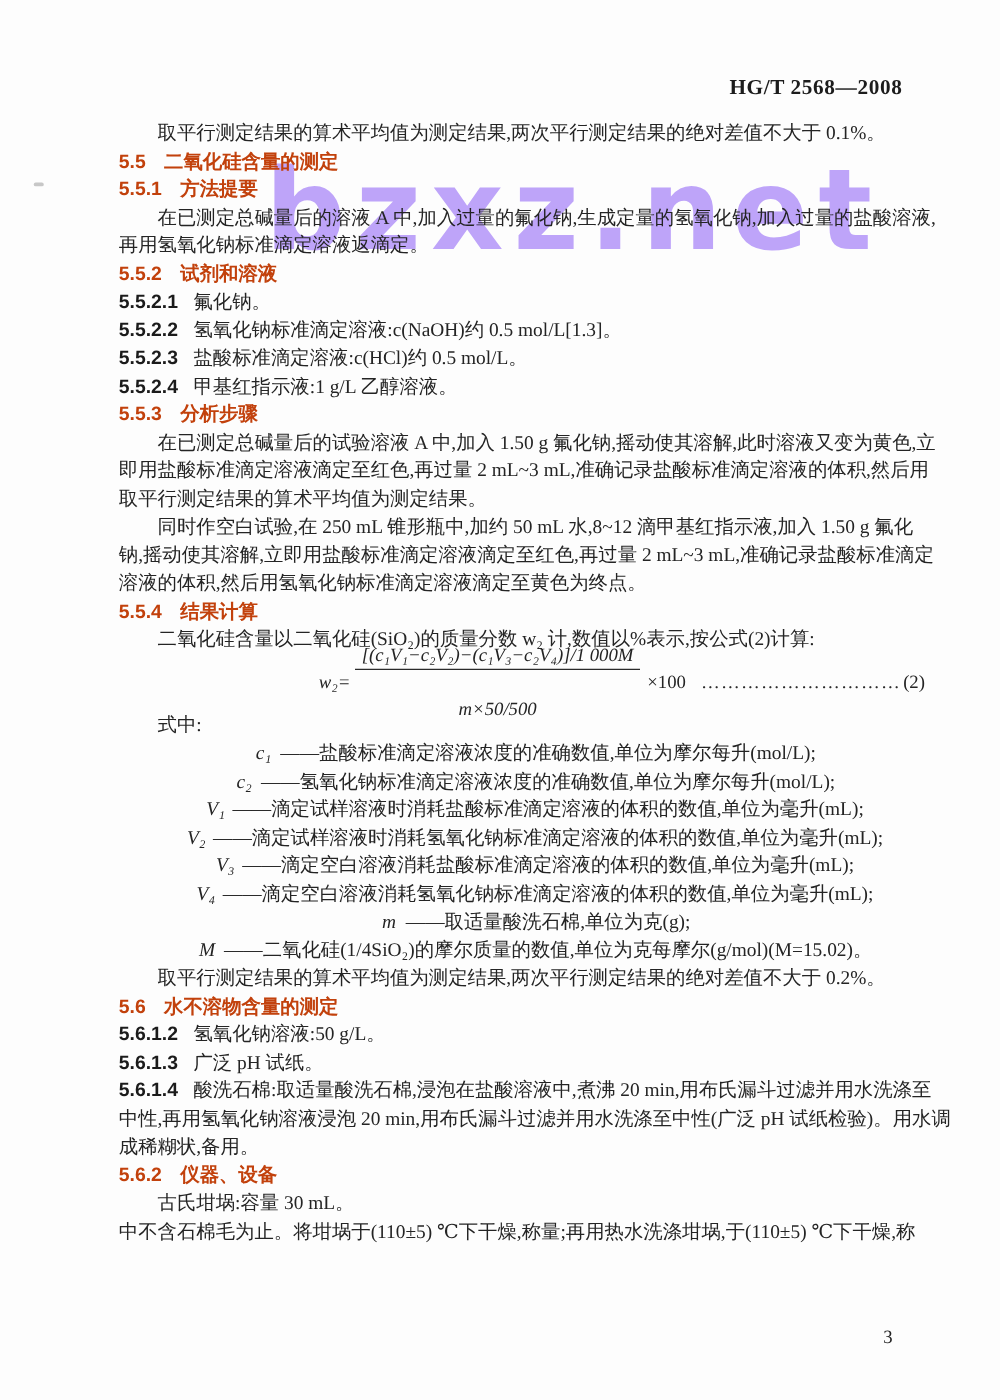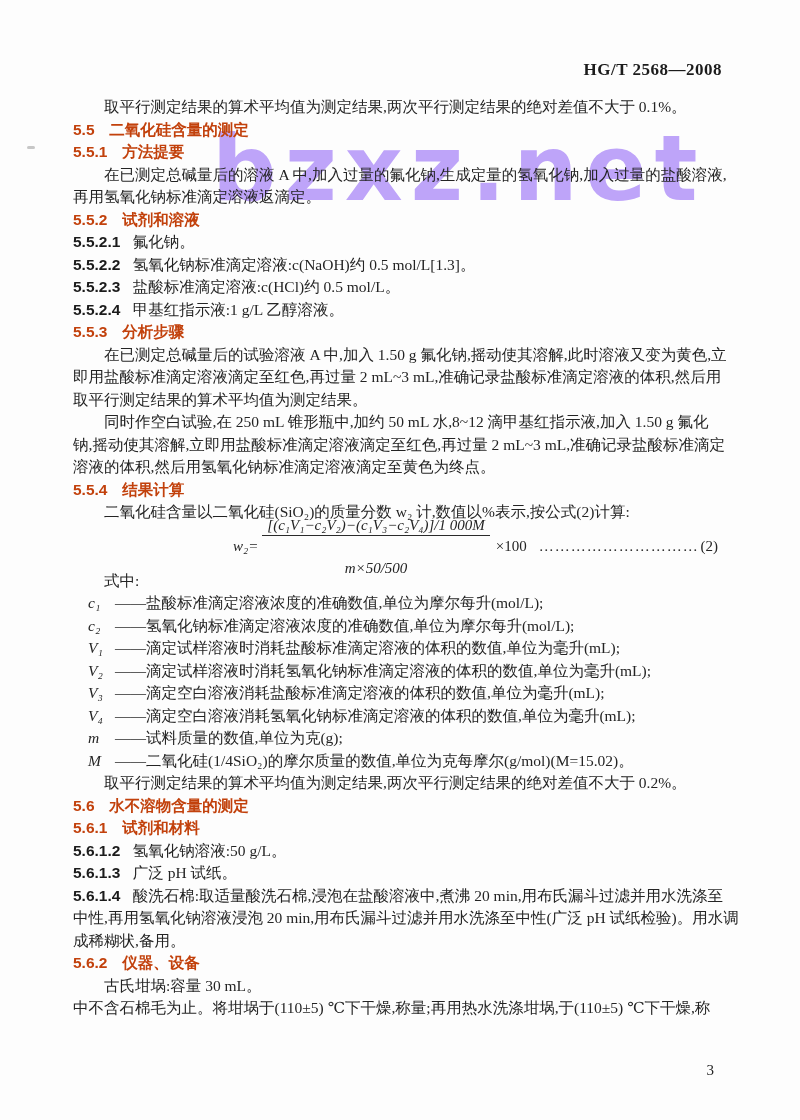--- a/index.html
+++ b/index.html
@@ -19,40 +19,40 @@
     color:#1c1c1c;
   }
   .watermark{
     position:absolute;left:212px;top:136px;
     font-family:"DejaVu Sans","Liberation Sans",sans-serif;
     font-weight:bold;font-size:90px;line-height:66px;
     letter-spacing:8px;color:#8b5cf6;opacity:.55;
     z-index:0;user-select:none;
   }
   .body-flow{
-    position:absolute;left:73px;top:96px;width:645px;
+    position:absolute;left:95px;top:96px;width:645px;
     z-index:1;
   }
   .line{
     margin:0;padding:0;
     font-size:15.5px;line-height:22.5px;
     white-space:nowrap;color:#242424;
   }
   .line.h{
     font-family:"Liberation Sans","DejaVu Sans",sans-serif;
     font-weight:bold;color:#c2410c;
   }
   .line.h .num{margin-right:.95em;}
   .line.c .num{
     font-family:"Liberation Sans","DejaVu Sans",sans-serif;
     font-weight:bold;color:#1b1b1b;margin-right:.8em;
   }
   .line.p{text-indent:2em;}
   .line.m{padding-left:2em;}
-  .line.d{padding-left:15px;}
+  .line.d{padding-left:15px;text-align:center;}
   .line.d .sym{
     display:inline-block;width:27px;
     font-style:italic;font-family:"Liberation Serif","DejaVu Serif",serif;
   }
   .formula{
     height:46px;display:flex;align-items:center;
     font-size:15px;color:#242424;
     padding-left:160px;
   }
   .f-lhs{font-style:italic;margin-right:2px;white-space:nowrap;}
@@ -121,25 +121,24 @@
     </div>
 
     <div id="flow-b">
         <p class="line m"><span>式中:</span></p>
         <p class="line d"><i class="sym">c₁</i><span>——盐酸标准滴定溶液浓度的准确数值,单位为摩尔每升(mol/L);</span></p>
         <p class="line d"><i class="sym">c₂</i><span>——氢氧化钠标准滴定溶液浓度的准确数值,单位为摩尔每升(mol/L);</span></p>
         <p class="line d"><i class="sym">V₁</i><span>——滴定试样溶液时消耗盐酸标准滴定溶液的体积的数值,单位为毫升(mL);</span></p>
         <p class="line d"><i class="sym">V₂</i><span>——滴定试样溶液时消耗氢氧化钠标准滴定溶液的体积的数值,单位为毫升(mL);</span></p>
         <p class="line d"><i class="sym">V₃</i><span>——滴定空白溶液消耗盐酸标准滴定溶液的体积的数值,单位为毫升(mL);</span></p>
         <p class="line d"><i class="sym">V₄</i><span>——滴定空白溶液消耗氢氧化钠标准滴定溶液的体积的数值,单位为毫升(mL);</span></p>
-        <p class="line d"><i class="sym">m</i><span>——试料质量的数值,单位为克(g);</span></p>
+        <p class="line d"><i class="sym">m</i><span>——取适量酸洗石棉,单位为克(g);</span></p>
         <p class="line d"><i class="sym">M</i><span>——二氧化硅(1/4SiO₂)的摩尔质量的数值,单位为克每摩尔(g/mol)(M=15.02)。</span></p>
         <p class="line p"><span>取平行测定结果的算术平均值为测定结果,两次平行测定结果的绝对差值不大于 0.2%。</span></p>
         <p class="line h"><b class="num">5.6</b><span>水不溶物含量的测定</span></p>
-        <p class="line h"><b class="num">5.6.1</b><span>试剂和材料</span></p>
         <p class="line c"><b class="num">5.6.1.2</b><span>氢氧化钠溶液:50 g/L。</span></p>
         <p class="line c"><b class="num">5.6.1.3</b><span>广泛 pH 试纸。</span></p>
         <p class="line c"><b class="num">5.6.1.4</b><span>酸洗石棉:取适量酸洗石棉,浸泡在盐酸溶液中,煮沸 20 min,用布氏漏斗过滤并用水洗涤至</span></p>
         <p class="line x"><span>中性,再用氢氧化钠溶液浸泡 20 min,用布氏漏斗过滤并用水洗涤至中性(广泛 pH 试纸检验)。用水调</span></p>
         <p class="line x"><span>成稀糊状,备用。</span></p>
         <p class="line h"><b class="num">5.6.2</b><span>仪器、设备</span></p>
         <p class="line p"><span>古氏坩埚:容量 30 mL。</span></p>
         <p class="line x"><span>中不含石棉毛为止。将坩埚于(110±5) ℃下干燥,称量;再用热水洗涤坩埚,于(110±5) ℃下干燥,称</span></p>
       </div>
   </div>

